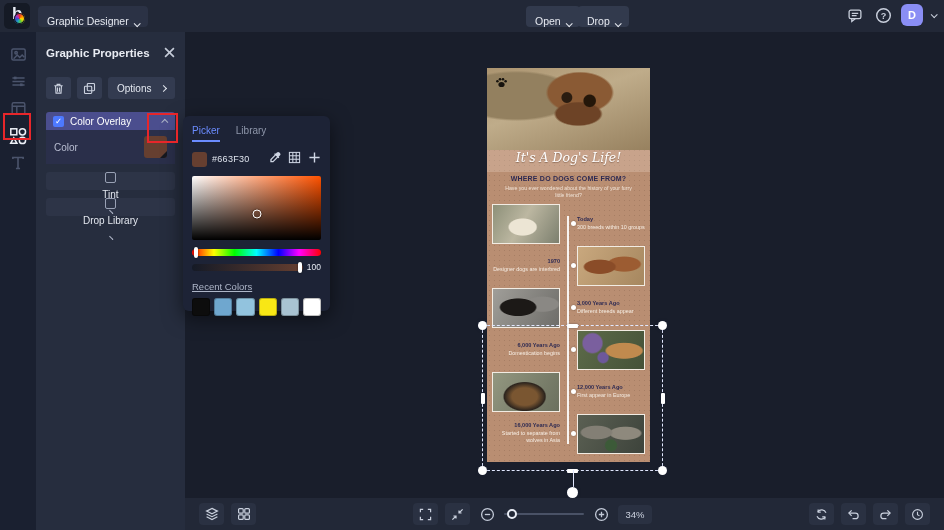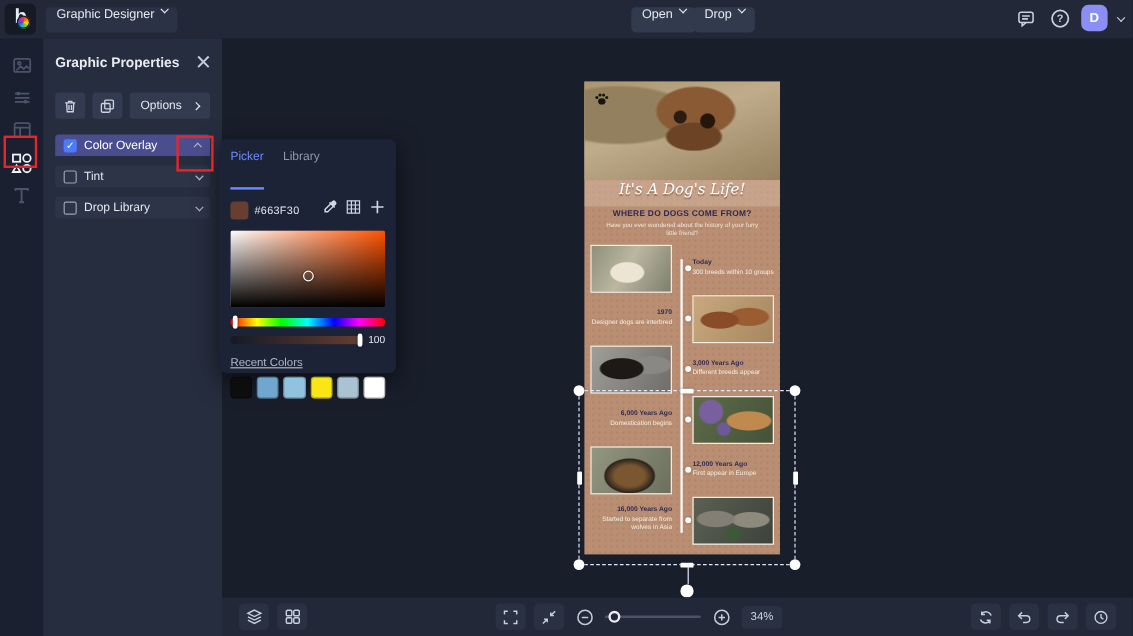--- a/index.html
+++ b/index.html
@@ -5,21 +5,21 @@
   * { margin:0; padding:0; box-sizing:border-box; }
   html,body { width:944px; height:530px; overflow:hidden; background:#191e2b;
     font-family:"Liberation Sans", sans-serif; -webkit-font-smoothing:antialiased; }
 
   
   #topbar { position:absolute; left:0; top:0; width:944px; height:32px; background:#222837; z-index:40; }
   #logo { position:absolute; left:4px; top:3px; width:26px; height:26px; background:#151a25; border-radius:5px; color:#fff; }
   #logo .b { position:absolute; left:8px; top:1px; font-size:17px; font-weight:700; color:#e8ecf5; }
   #logo .wheel { position:absolute; left:10px; top:10px; width:11px; height:11px; border-radius:50%;
     background:conic-gradient(#e33,#f80,#fd0,#6c3,#2ab,#35c,#a3c,#e33); box-shadow:0 0 0 1px #151a25 inset; }
-  .tb-btn { position:absolute; top:6px; height:21px; display:flex; align-items:flex-start; gap:5px;
+  .tb-btn { position:absolute; top:6px; height:21px; display:flex; align-items:flex-end; gap:5px;
     background:#323a4d; border-radius:4px; padding:0 9px; color:#e6e9f0; font-size:10.5px; cursor:pointer; }
   #app-btn { left:38px; background:#2b3245; }
   #open-btn { left:526px; }
   #save-btn { left:578px; }
   .chev { display:inline-block; width:5px; height:5px; border-right:1.4px solid currentColor;
     border-bottom:1.4px solid currentColor; }
   .chev.down { transform:rotate(45deg) translateY(-1px); }
   .chev.up { transform:rotate(-135deg) translateY(-1px); }
   .chev.right { transform:rotate(-45deg); }
   #tb-icons { position:absolute; right:8px; top:4px; display:flex; align-items:center; gap:8px; color:#c9cfdc; }
@@ -50,34 +50,34 @@
   .cb { width:11px; height:11px; border-radius:2px; flex:0 0 auto; }
   .cb.checked { background:#4d79ff; color:#fff; font-size:8.5px; line-height:11px; text-align:center; }
   .cb.empty { border:1.5px solid #99a1b5; }
   #color-row { height:34px; background:#2a2f4a; display:flex; align-items:center; padding:0 8px;
     font-size:10px; color:#b9bed2; }
   #color-swatch { margin-left:auto; width:23px; height:22px; border-radius:3px; position:relative;
     overflow:hidden; cursor:pointer; }
   #color-swatch .corner { position:absolute; right:0; bottom:0; width:0; height:0;
     border-left:7px solid transparent; border-bottom:7px solid #16181f; }
   .prop-row { height:18px; margin-top:8px; background:#2d3447; border-radius:3px; display:flex;
-    align-items:center; gap:6px; padding:0 7px; font-size:10px; color:#e3e7ef; cursor:pointer; }
+    align-items:center; gap:6px; padding:0 7px; font-size:10px; color:#e3e7ef; cursor:pointer;flex-direction:column; }
   .prop-row .spacer { flex:1; }
   .prop-row .chev, #overlay-head .chev { color:#aeb5c7; }
 
   
   .red-box { position:absolute; border:2px solid #e8262a; z-index:60; pointer-events:none; }
   #red-rail { left:3px; top:113px; width:28px; height:27px; }
   #red-swatch { left:147px; top:113px; width:31px; height:30px; }
 
   
   #picker { position:absolute; left:183px; top:116px; width:147px; height:195px; background:#1d2336;
     border-radius:6px; box-shadow:0 6px 20px rgba(0,0,0,.55); z-index:50; padding:9px; color:#dfe4ee; }
   #picker-tabs { display:flex; gap:16px; font-size:10px; }
-  .ptab { color:#8f97ab; padding-bottom:20px; cursor:pointer; }
+  .ptab { color:#8f97ab; padding-bottom:4px; cursor:pointer; }
   .ptab.active { color:#6b8cff; border-bottom:2px solid #6b8cff; }
   #hex-row { display:flex; align-items:center; margin-top:8px; gap:5px; }
   #hex-swatch { width:15px; height:15px; border-radius:3px; }
   #hex-value { font-size:9px; letter-spacing:.3px; }
   #hex-icons { margin-left:auto; display:flex; gap:7px; color:#cfd6e4; align-items:center; }
   #grad { margin-top:8px; height:64px; border-radius:2px; position:relative; cursor:crosshair;
     background:linear-gradient(to top, #000, rgba(0,0,0,0)), linear-gradient(to right, #fff, #ff5200); }
   #grad-cursor { position:absolute; left:50%; top:60%; width:9px; height:9px; border:1.6px solid #fff;
     border-radius:50%; transform:translate(-50%,-50%); box-shadow:0 0 2px rgba(0,0,0,.6); }
   #hue { margin-top:9px; height:7px; border-radius:4px; position:relative; cursor:pointer;
@@ -263,20 +263,26 @@
       <span>Options</span>
       <span class="chev right"></span>
     </div>
   </div>
   <div id="overlay-head">
     <span class="cb checked">✓</span>
     <span>Color Overlay</span>
     <span class="spacer"></span>
     <span class="chev up"></span>
   </div>
+  <div id="color-row">
+    <span>Color</span>
+    <div id="color-swatch" style="background-color: rgb(102, 63, 48);">
+      <span class="corner"></span>
+    </div>
+  </div>
   <div class="prop-row">
     <span class="cb empty"></span>
     <span>Tint</span>
     <span class="spacer"></span>
     <span class="chev down"></span>
   </div>
   <div class="prop-row">
     <span class="cb empty"></span>
     <span>Drop Library</span>
     <span class="spacer"></span>

